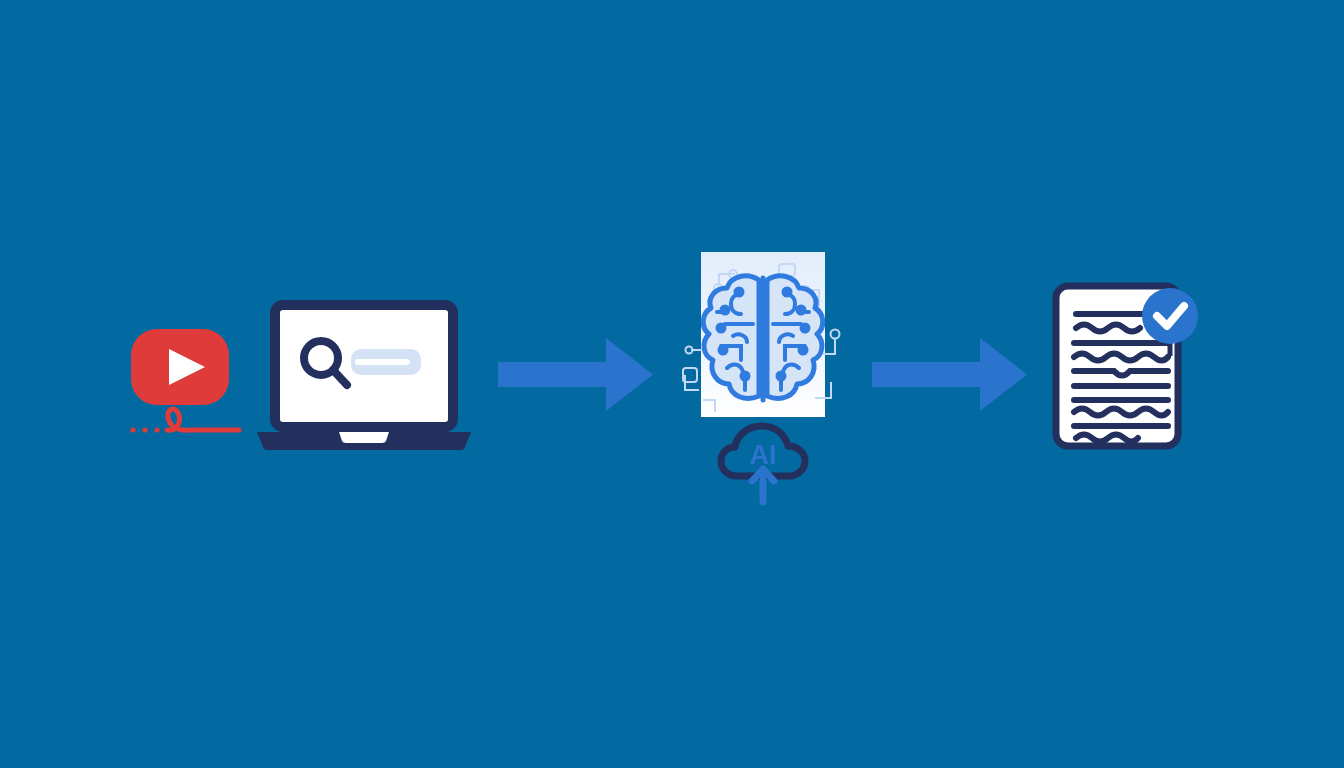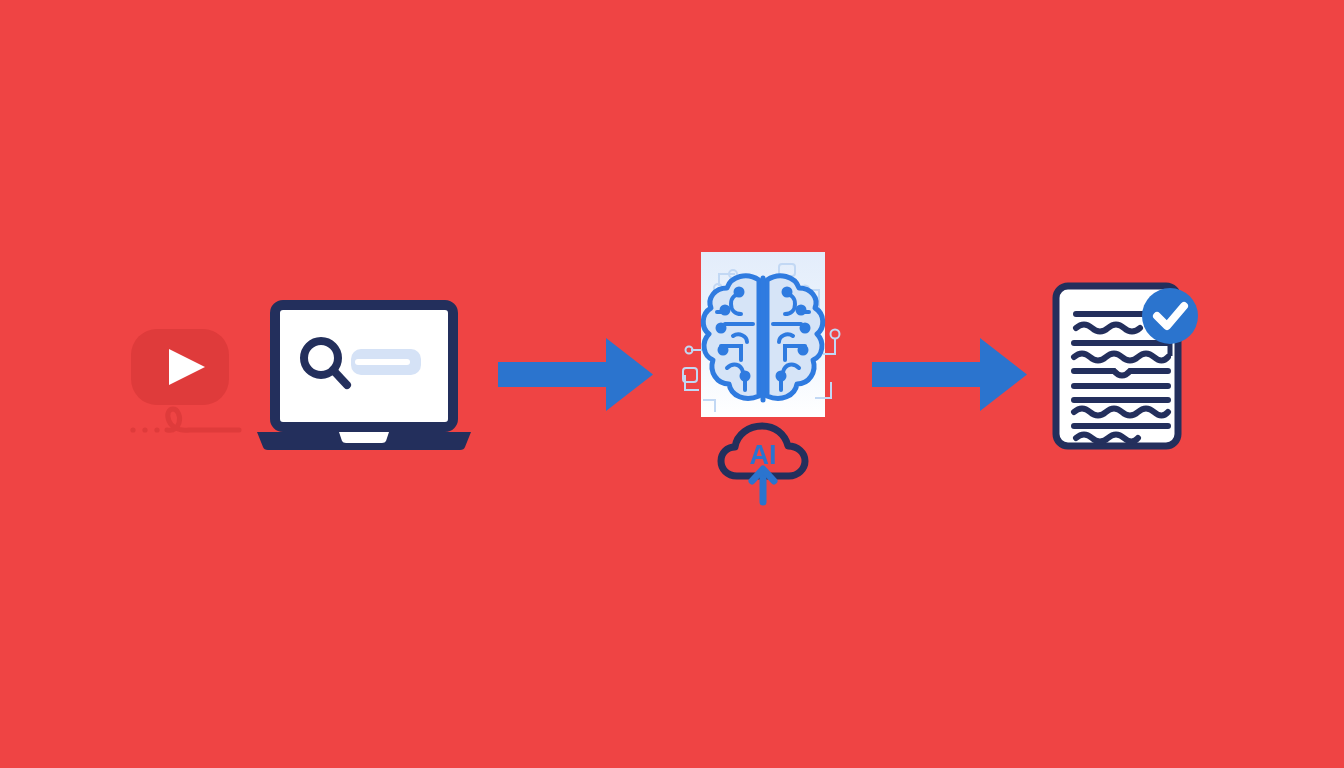--- a/index.html
+++ b/index.html
@@ -10,21 +10,21 @@
   body {
     width: 1344px;
     height: 768px;
     font-family: "Liberation Sans", sans-serif;
     overflow: hidden;
   }
   #stage {
     position: relative;
     width: 1344px;
     height: 768px;
-    background: #ef4444;
+    background: #0369a1;
     text-align: center;
   }
   .node {
     position: absolute;
   }
   
   #stage-source {
     left: 125px;
     top: 325px;
     width: 140px;

